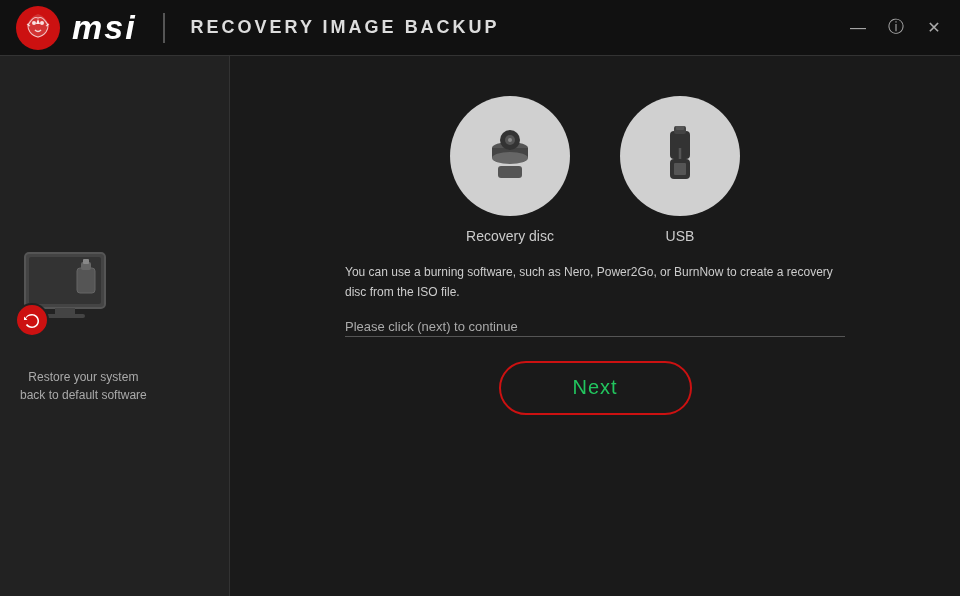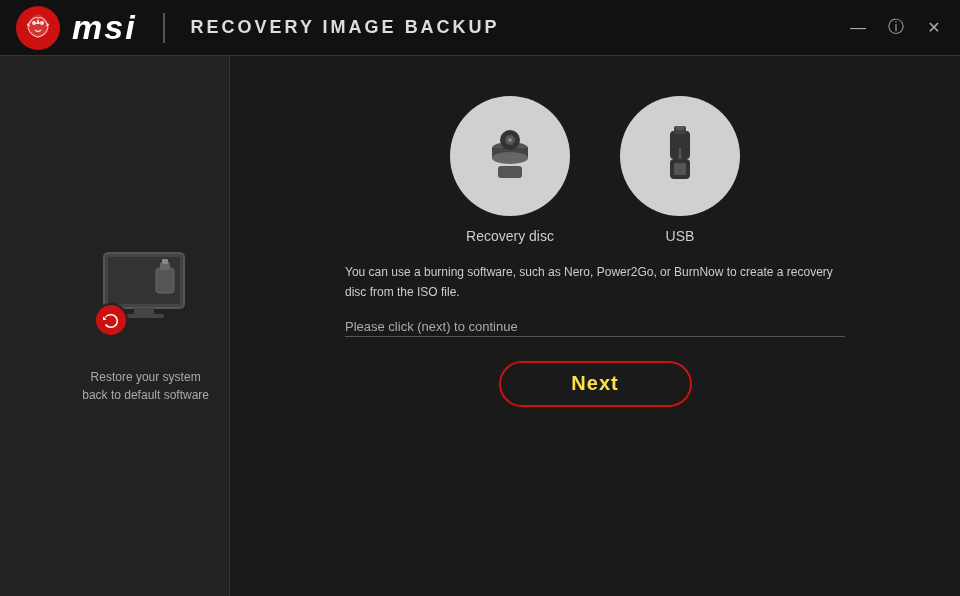--- a/index.html
+++ b/index.html
@@ -79,21 +79,21 @@
       display: flex;
       height: calc(596px - 56px);
     }
 
     
     .sidebar {
       width: 230px;
       background: #222;
       display: flex;
       flex-direction: column;
-      align-items: flex-end;
+      align-items: flex-start;
       justify-content: center;
       padding: 20px;
       border-right: 1px solid #333;
       gap: 20px;
     }
 
     .sidebar-icon-wrapper {
       position: relative;
       margin-bottom: 16px;
     }
@@ -209,27 +209,27 @@
       color: #aaa;
       margin-bottom: 12px;
       padding-bottom: 2px;
       border-bottom: 1px solid #555;
     }
 
     
     .next-btn {
       margin-top: 12px;
       width: 193px;
-      height: 46px;
+      height: 54px;
       border: 2px solid #cc1111;
       border-radius: 30px;
       background: transparent;
-      color: #fde047;
+      color: #22c55e;
       font-size: 20px;
-      font-weight: 700;
+      font-weight: 400;
       cursor: pointer;
       letter-spacing: 1px;
       transition: background 0.2s;
     }
   </style>
 </head>
 <body>
 
 <div class="titlebar">
   <div class="titlebar-logo">

